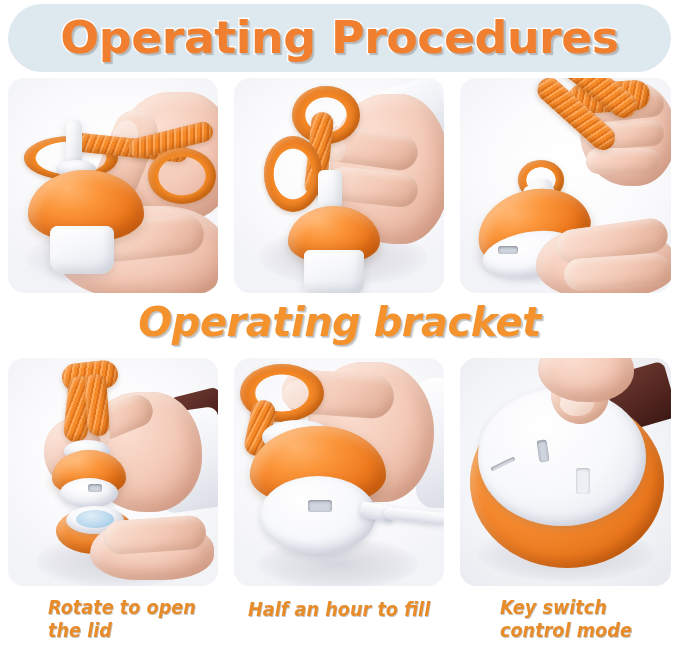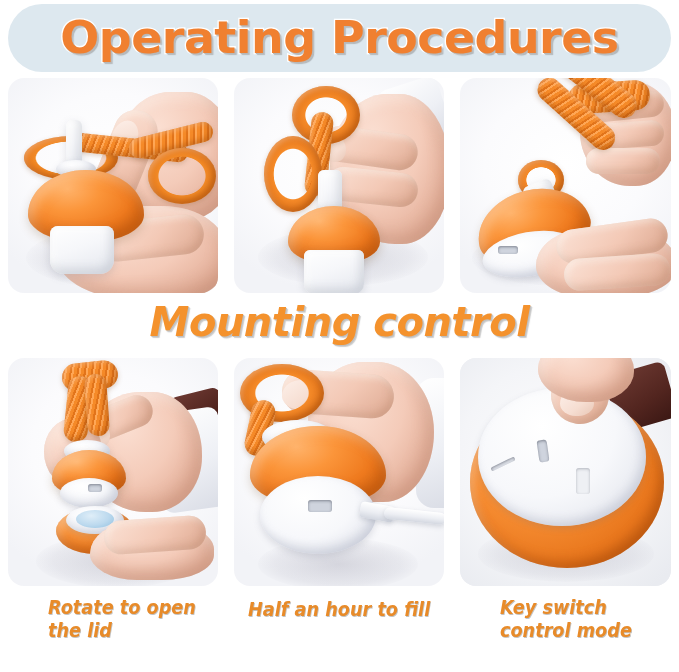--- a/index.html
+++ b/index.html
@@ -355,19 +355,19 @@
     <div class="led-slot" style="left:78px; top:82px; width:10px; height:22px; transform:rotate(-8deg);"></div>
     <div class="led-slot" style="left:116px; top:110px; width:14px; height:26px; background:#eef0f4; box-shadow: inset 0 1px 3px rgba(90,95,110,0.4);"></div>
     <div class="led-slot" style="left:30px; top:104px; width:26px; height:4px; transform:rotate(-26deg); background:#e5e8ef;"></div>
 
     <div class="finger" style="left:92px; top:-6px; width:58px; height:72px; transform:rotate(8deg);"></div>
     <div class="nail" style="left:100px; top:30px; width:34px; height:28px;"></div>
     <div class="hand" style="left:78px; top:-20px; width:96px; height:64px; border-radius:46% 44% 44% 50% / 48% 50% 48% 52%;"></div>
   </div>
 </div>
 
-<div id="mid-headline">Mounting control</div>
+<div id="mid-headline">Operating bracket</div>
 
 <div class="caption" id="caption-1">Rotate to open
 the lid</div>
 <div class="caption" id="caption-2">Half an hour to fill</div>
 <div class="caption" id="caption-3">Key switch
 control mode</div>
 
 </body></html>

